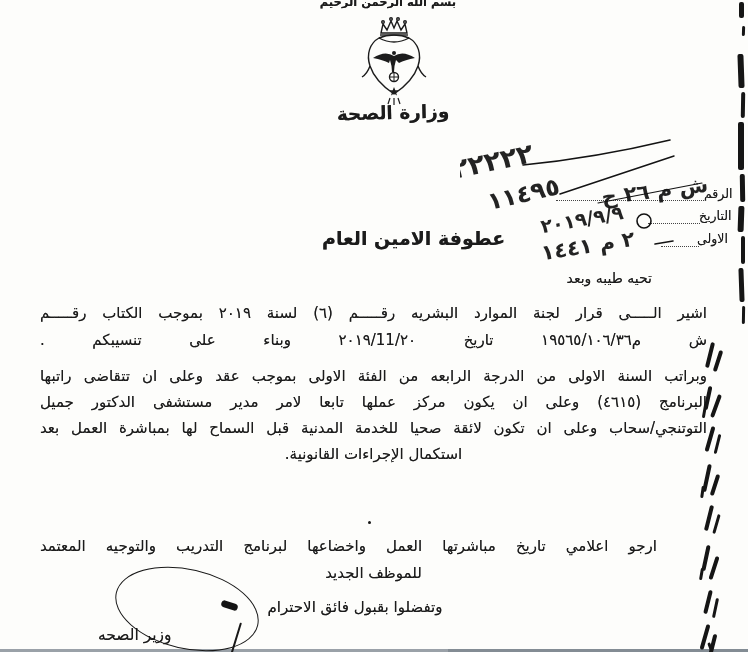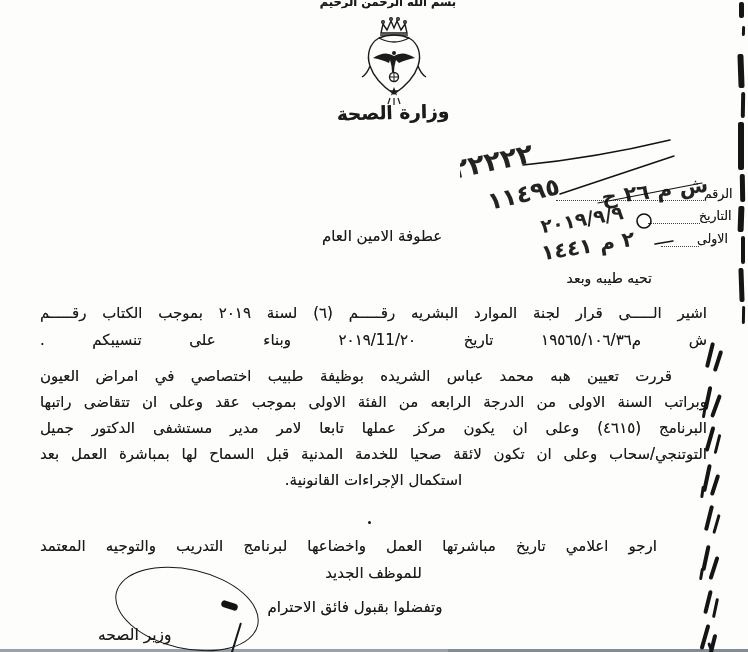--- a/index.html
+++ b/index.html
@@ -19,21 +19,21 @@
   .emblem{position:absolute;left:336px;top:16px;width:112px;height:92px;}
 
   
   .ref-label{font-size:12.5px;}
   .leader{position:absolute;border-bottom:1.4px dotted #444;height:15px;}
   .hw-svg{position:absolute;left:460px;top:108px;width:288px;height:165px;z-index:3;}
   .hw-svg text{fill:#131313;font-family:"DejaVu Sans",sans-serif;font-weight:600;opacity:.93;}
   .hw-svg path,.hw-svg circle{stroke:#131313;fill:none;stroke-linecap:round;}
 
   
-  .recipient{top:227px;left:322px;font-size:15px;font-weight:normal;}
+  .recipient{top:227px;left:322px;font-size:19px;font-weight:bold;}
   .greeting{top:270px;right:96px;font-size:14px;}
   .para{position:absolute;right:41px;width:667px;font-size:15px;}
   #p1{top:300px;line-height:27px;margin-left:16px;}
   #p2{top:363px;line-height:26px;}
   #p3{top:533px;line-height:27px;}
   .line{text-align:justify;text-align-last:justify;white-space:nowrap;}
   .line.end{text-align:center;text-align-last:auto;}
   .ind35{padding-right:35px;}
   .ind50{padding-right:50px;}
   .closing{top:598px;left:262px;width:186px;text-align:center;font-size:15px;}
@@ -107,21 +107,20 @@
 
   <div class="abs txt recipient">عطوفة الامين العام</div>
   <div class="abs txt greeting">تحيه طيبه وبعد</div>
 
   <div class="para txt" id="p1">
     <div class="line">اشير الـــــى قرار لجنة الموارد البشريه رقـــــم (٦) لسنة ٢٠١٩ بموجب الكتاب رقـــــم</div>
     <div class="line">ش م١٩٥٦٥/١٠٦/٣٦ تاريخ ٢٠١٩/11/٢٠ وبناء على تنسيبكم .</div>
   </div>
 
   <div class="para txt" id="p2">
-    <div class="line ind35">قررت تعيين هبه محمد عباس الشريده بوظيفة طبيب اختصاصي في امراض العيون</div>
     <div class="line">وبراتب السنة الاولى من الدرجة الرابعه من الفئة الاولى بموجب عقد وعلى ان تتقاضى راتبها</div>
     <div class="line">البرنامج (٤٦١٥) وعلى ان يكون مركز عملها تابعا لامر مدير مستشفى الدكتور جميل</div>
     <div class="line">التوتنجي/سحاب وعلى ان تكون لائقة صحيا للخدمة المدنية قبل السماح لها بمباشرة العمل بعد</div>
     <div class="line end">استكمال الإجراءات القانونية.</div>
   </div>
 
   <div class="para txt" id="p3">
     <div class="line ind50">ارجو اعلامي تاريخ مباشرتها العمل واخضاعها لبرنامج التدريب والتوجيه المعتمد</div>
     <div class="line end">للموظف الجديد</div>
   </div>

